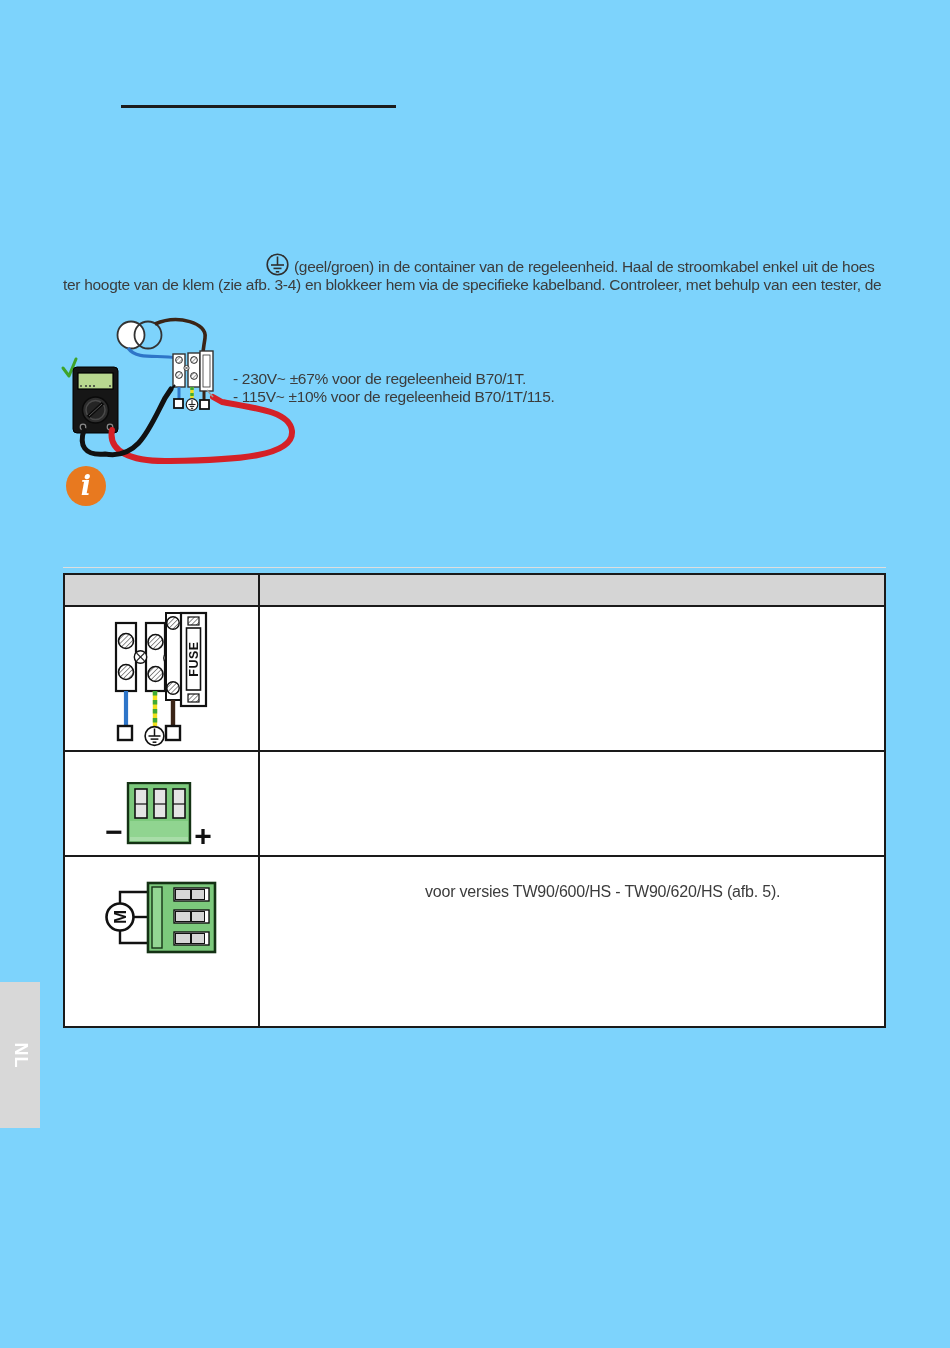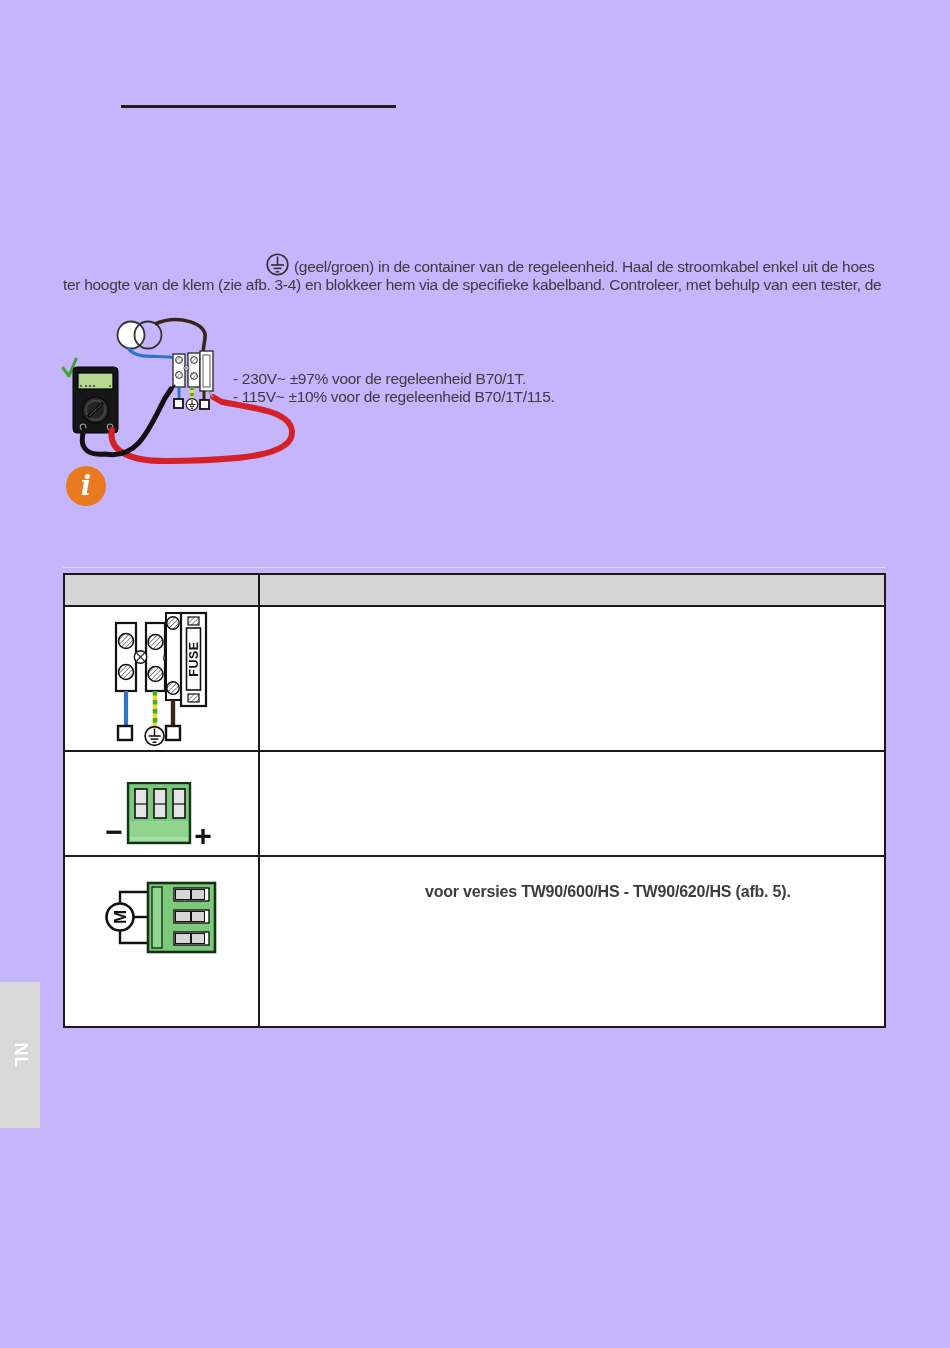--- a/index.html
+++ b/index.html
@@ -1,18 +1,18 @@
 <!DOCTYPE html>
 <html><head>
 <meta charset="utf-8">
 <style>
   * { margin:0; padding:0; box-sizing:border-box; }
   html,body { background:#ffffff; }
   body { font-family:"Liberation Sans", sans-serif; }
-  .page { position:relative; width:950px; height:1348px; background:#c4b5fd; overflow:hidden; color:#3c3c3c; }
+  .page { position:relative; width:950px; height:1348px; background:#7dd3fc; overflow:hidden; color:#3c3c3c; }
   .abs { position:absolute; }
   .txt { font-size:15.5px; line-height:18px; letter-spacing:-0.3px; white-space:nowrap; color:#3c3c3c; }
 
   .top-rule { left:121px; top:105px; width:275px; height:3px; background:#1c1c1c; }
 
   .earth-inline { left:265px; top:252px; }
   .para-l1 { left:294px; top:258px; }
   .para-l2 { left:63px;  top:276px; }
 
   .illustration { left:58px; top:313px; }
@@ -31,21 +31,21 @@
   .tbl-header { position:absolute; left:0; top:0; width:100%; height:32px; background:#d5d5d5;
     border-bottom:2px solid #1a1a1a; display:flex; }
   .hdr-c1 { width:193px; height:100%; }
   .hdr-c2 { flex:1; height:100%; }
   .vdiv { position:absolute; left:193px; top:0; bottom:0; width:2px; background:#1a1a1a; }
   .hdiv { position:absolute; left:0; width:100%; height:2px; background:#1a1a1a; }
   .row1-img { position:absolute; left:35px; top:35px; }
   .row2-img { position:absolute; left:35px; top:207px; }
   .row3-img { position:absolute; left:38px; top:305px; }
   .row3-note { position:absolute; left:360px; top:308px; font-size:16px; letter-spacing:-0.2px;
-    white-space:nowrap; color:#3c3c3c;font-weight:bold; }
+    white-space:nowrap; color:#3c3c3c; }
 
   .nl-tab { left:0; top:982px; width:40px; height:146px; background:#d8d8d8;
     display:flex; align-items:center; justify-content:center; }
   .nl-tab span { transform:rotate(90deg); color:#ffffff; font-weight:bold; font-size:18px; letter-spacing:1px; }
 </style>
 </head>
 <body>
 
 <div class="page">
 
@@ -124,21 +124,21 @@
       <line x1="130.5" y1="91.5" x2="137.5" y2="91.5" stroke="#222" stroke-width="1.1"></line>
       <line x1="131.8" y1="93.4" x2="136.2" y2="93.4" stroke="#222" stroke-width="1.1"></line>
       <line x1="132.9" y1="95.3" x2="135.1" y2="95.3" stroke="#222" stroke-width="1.1"></line>
     </g>
     <rect x="142" y="87" width="9" height="9" fill="#fff" stroke="#111" stroke-width="1.8"></rect>
 
     <line x1="112" y1="78" x2="117" y2="72" stroke="#111" stroke-width="2"></line>
     <line x1="155" y1="84" x2="149" y2="77" stroke="#9a9a9a" stroke-width="1.6"></line>
   </svg>
 
-  <div class="abs txt volt-l1">- 230V~ ±97% voor de regeleenheid B70/1T.</div>
+  <div class="abs txt volt-l1">- 230V~ ±67% voor de regeleenheid B70/1T.</div>
   <div class="abs txt volt-l2">- 115V~ ±10% voor de regeleenheid B70/1T/115.</div>
 
   <div class="abs info-badge">
     <span>i</span>
   </div>
 
   <div class="abs pre-table-line"></div>
 
   <div class="abs tbl">
     <div class="tbl-header">

